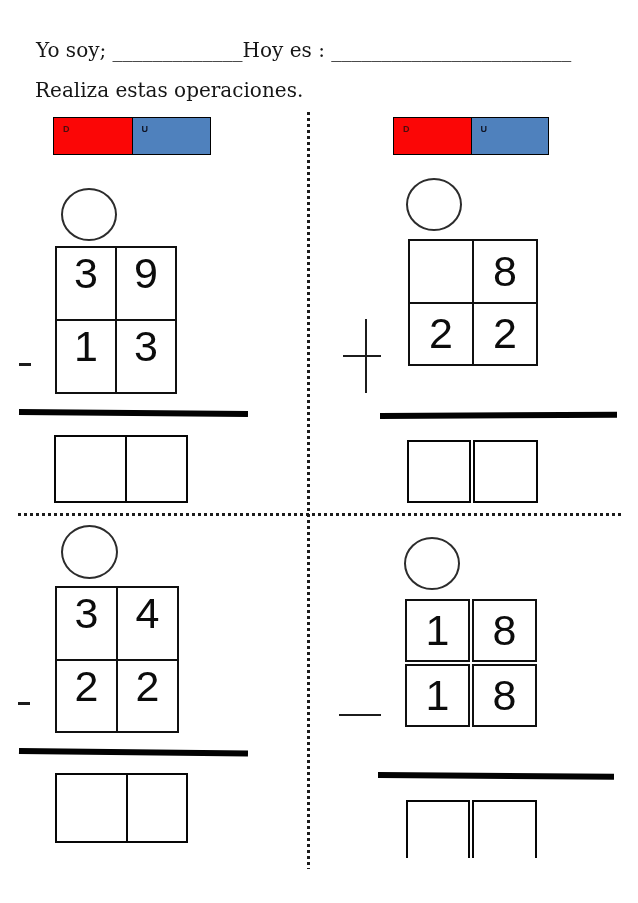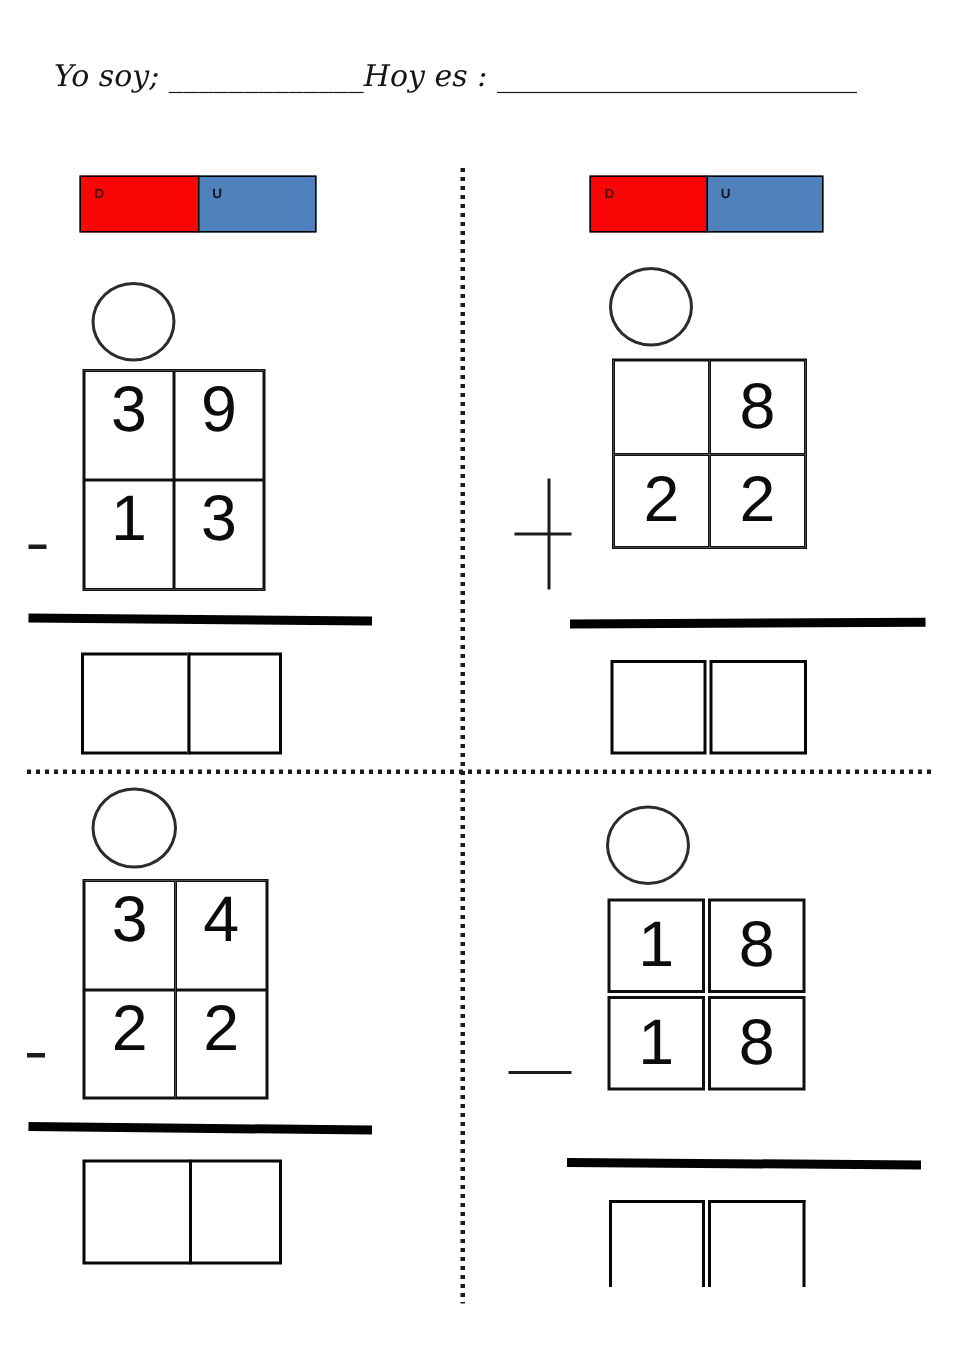--- a/index.html
+++ b/index.html
@@ -2,21 +2,21 @@
 <html><head>
 <meta charset="utf-8">
 <style>
   * { margin:0; padding:0; box-sizing:border-box; }
   html, body { background:#ffffff; }
   .sheet {
     position:relative; width:638px; height:903px; background:#ffffff;
     font-family:"Liberation Sans", sans-serif; overflow:hidden; color:#111;
   }
   .script {
-    font-family:"DejaVu Serif", serif; font-style:italic;
+    font-family:"DejaVu Serif", serif; 
     color:#161616; white-space:nowrap;
   }
   .name-line { position:absolute; left:36px; top:38px; font-size:20px; }
   .instruction { position:absolute; left:35px; top:78px; font-size:20px; }
 
   
   .vdiv { position:absolute; left:307px; top:112px; width:3px; height:757px;
     background:repeating-linear-gradient(to bottom, #1c1c1c 0 3px, transparent 3px 6px); }
   .hdiv { position:absolute; left:18px; top:513px; width:603px; height:3px;
     background:repeating-linear-gradient(to right, #1c1c1c 0 3px, transparent 3px 6px); }
@@ -57,20 +57,21 @@
 
   
   .op { position:absolute; background:#1c1c1c; }
 </style>
 </head>
 <body>
 
 <div class="sheet">
 
   <div class="script name-line">Yo soy; _____________Hoy es : ________________________</div>
+  <div class="script instruction">Realiza estas operaciones.</div>
 
   <div class="vdiv"></div>
   <div class="hdiv"></div>
 
   <div class="du" style="left:53px; width:159px;">
     <div class="du-half du-d" style="background:#fb0606;">D</div>
     <div class="du-half du-u" style="background:#4f81bd;">U</div>
   </div>
   <div class="circle" style="left:61px; top:188px; width:56px; height:53px;"></div>
   <div class="grid top-num" style="left:55px; top:246px; width:122px; height:148px;">

